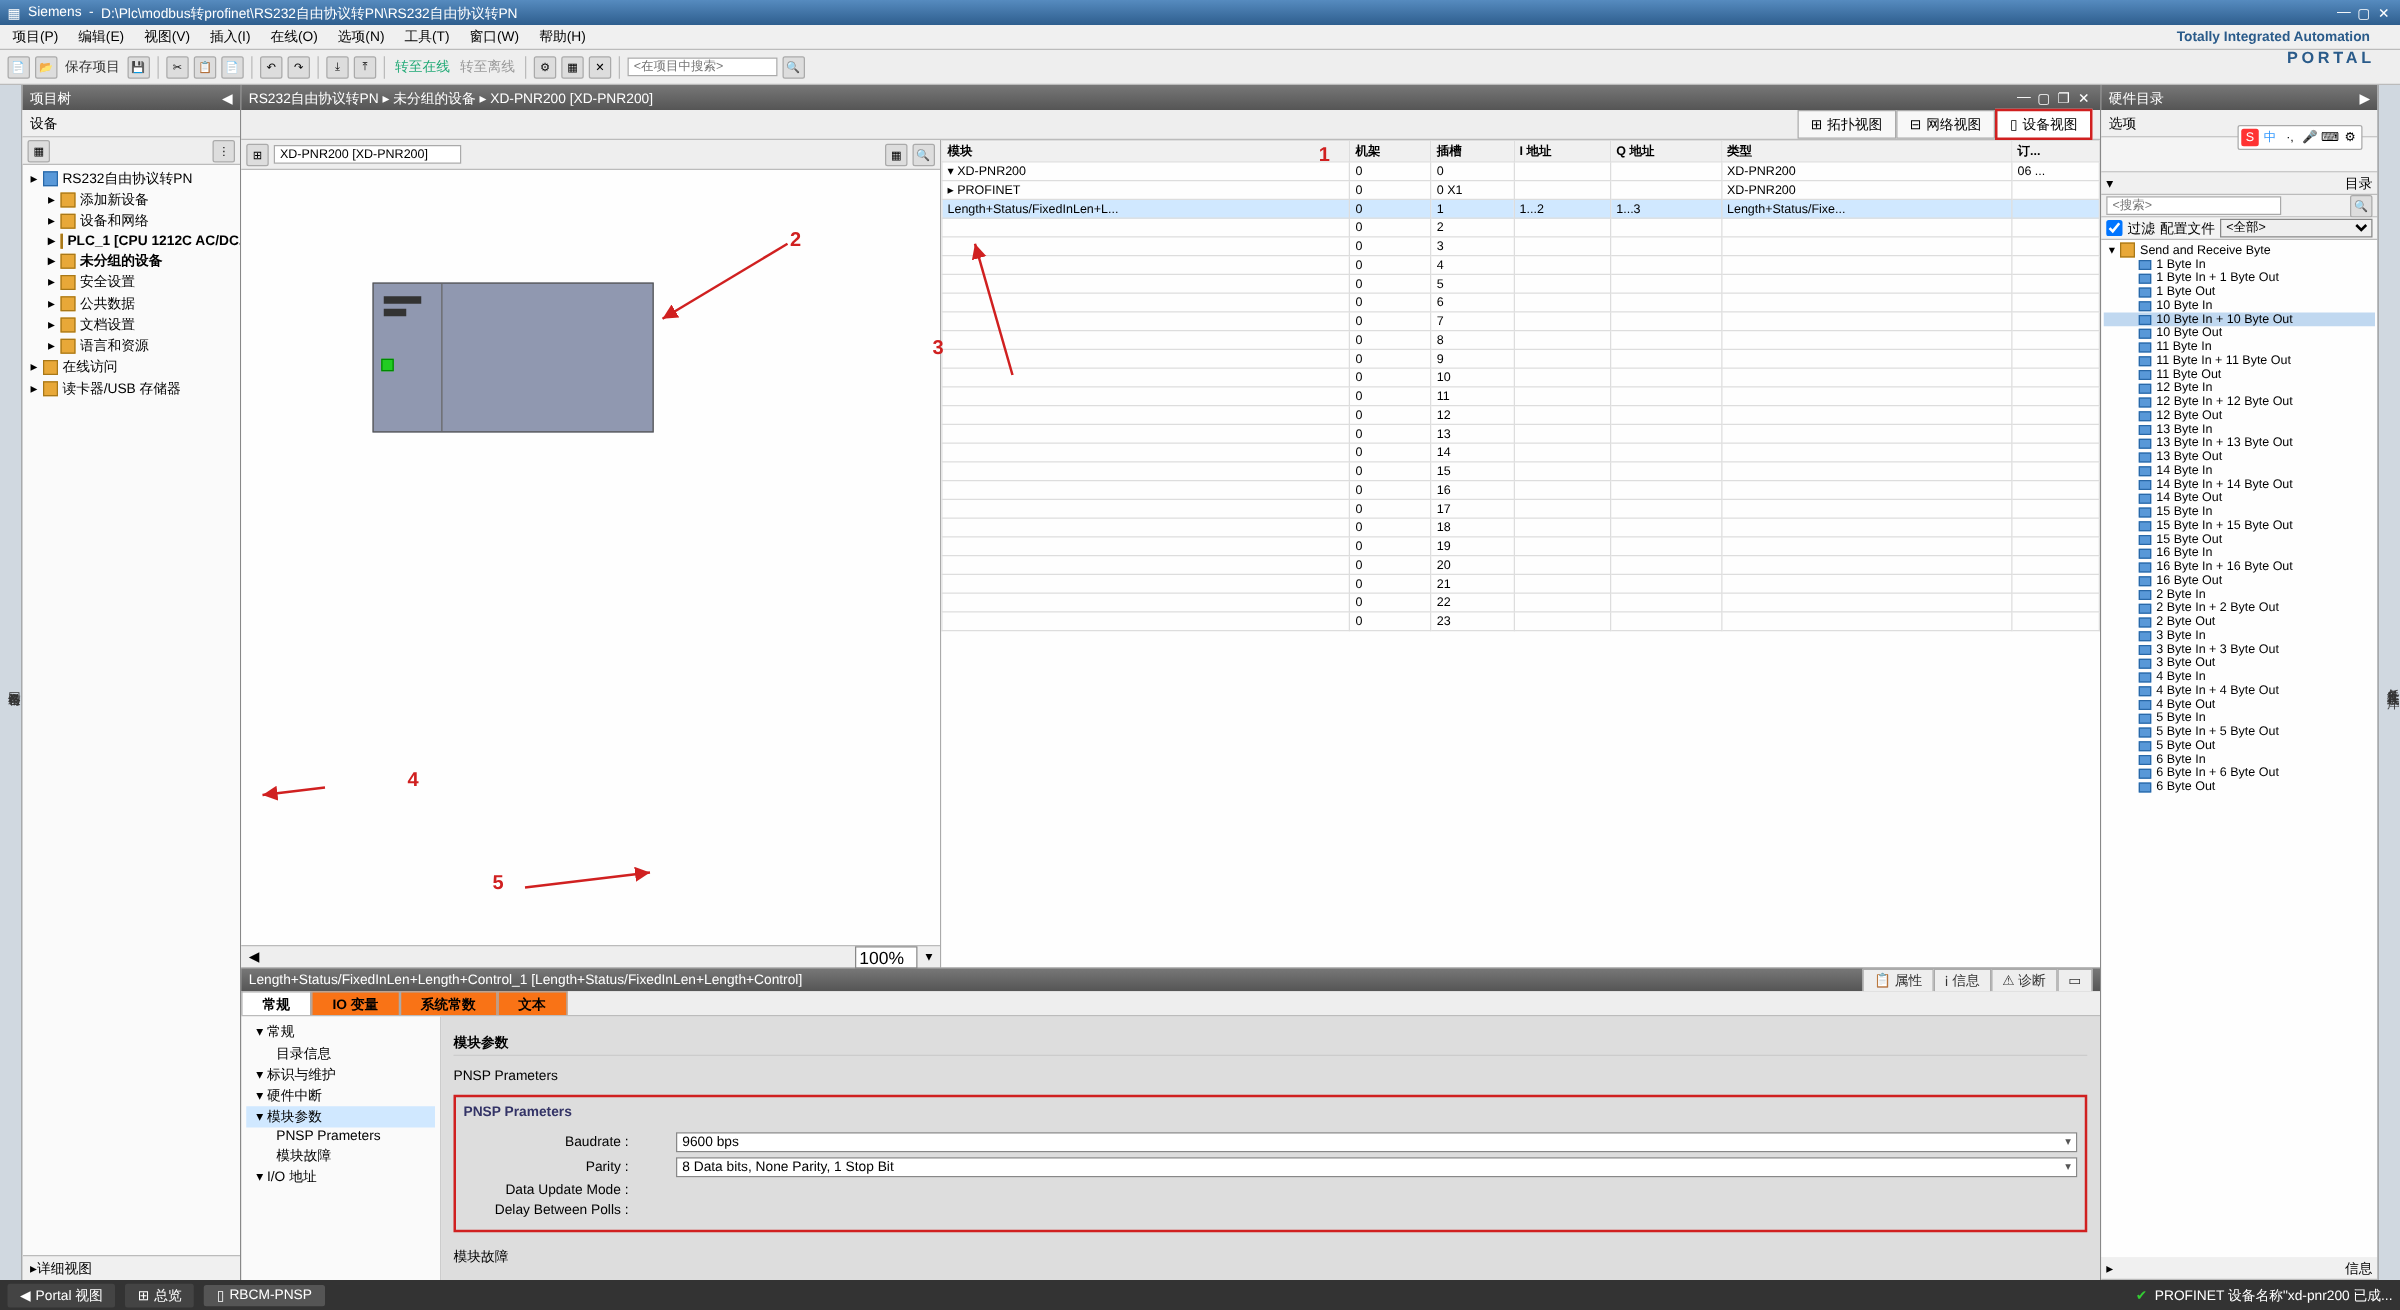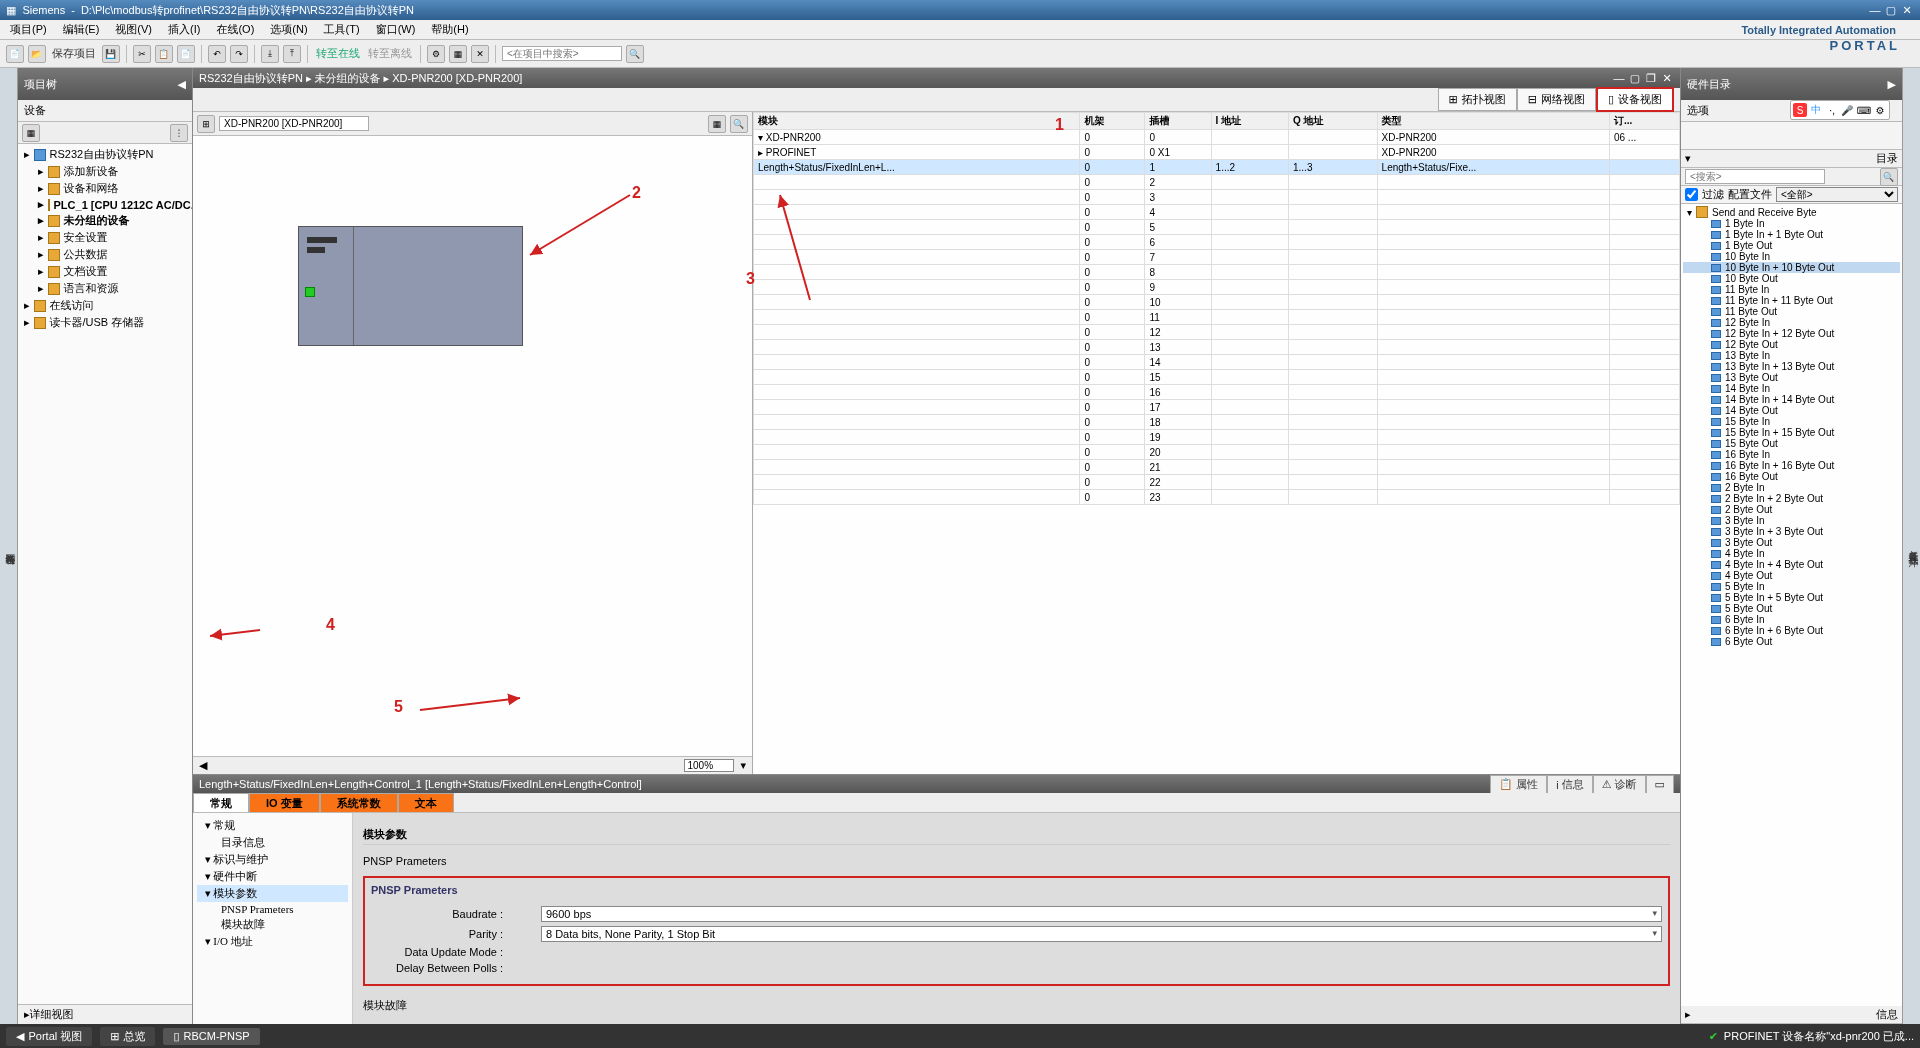--- a/index.html
+++ b/index.html
@@ -24,21 +24,21 @@
 .tb-btn { width: 18px; height: 18px; background: #ddd; border: 1px solid #aaa; border-radius: 2px; display: flex; align-items: center; justify-content: center; font-size: 9px; cursor: pointer; }
 .tb-label { font-size: 11px; padding: 0 2px; color: #333; }
 .tb-search { border: 1px solid #aaa; padding: 1px 4px; width: 120px; font-size: 10px; background: #fff; }
 
 
 .main { display: flex; height: calc(100% - 92px); }
 .sidebarstrip { width: 18px; background: #d0d8e0; border-right: 1px solid #999; writing-mode: vertical-rl; text-align: center; padding: 6px 0; font-size: 10px; color: #333; }
 
 
 .projpanel { width: 175px; background: #e8e8e8; display: flex; flex-direction: column; border-right: 1px solid #888; }
-.panel-hdr { height: 32px; background: linear-gradient(#777, #555); color: #fff; display: flex; align-items: center; padding: 0 6px; justify-content: space-between; }
+.panel-hdr { height: 20px; background: linear-gradient(#777, #555); color: #fff; display: flex; align-items: center; padding: 0 6px; justify-content: space-between; }
 .panel-sub { height: 22px; background: #f0f0f0; border-bottom: 1px solid #bbb; display: flex; align-items: center; padding: 0 6px; }
 .tree-tools { height: 22px; background: #eee; border-bottom: 1px solid #bbb; display: flex; align-items: center; padding: 0 4px; gap: 4px; }
 .tree { flex: 1; overflow: auto; padding: 2px; background: #fafafa; }
 .tree-item { padding: 1px 4px; display: flex; align-items: center; gap: 4px; cursor: pointer; white-space: nowrap; }
 .tree-item.bold { font-weight: bold; }
 .indent0 { padding-left: 4px; } .indent1 { padding-left: 18px; }
 .ticon { width: 12px; height: 12px; background: #e8a838; border: 1px solid #a87818; }
 .ticon.blue { background: #5898d8; border-color: #2868a8; }
 .detail-hdr { height: 20px; background: #f0f0f0; border-top: 1px solid #bbb; display: flex; align-items: center; padding: 0 6px; }
 
@@ -56,21 +56,21 @@
 .canvaswrap { width: 560px; display: flex; flex-direction: column; background: #f4f4f4; border-right: 1px solid #aaa; }
 .canvas-tb { height: 24px; background: #eee; border-bottom: 1px solid #bbb; display: flex; align-items: center; padding: 0 4px; gap: 4px; }
 .canvas-drop { border: 1px solid #aaa; padding: 1px 4px; width: 150px; font-size: 10px; background: #fff; }
 .canvas { flex: 1; background: #fefefe; position: relative; }
 .device-box { position: absolute; left: 105px; top: 90px; width: 225px; height: 120px; background: #9098b0; border: 1px solid #555; }
 .device-inner { position: absolute; left: 0; top: 0; width: 55px; height: 118px; border-right: 1px solid #666; }
 .dbar1 { position: absolute; left: 8px; top: 10px; width: 30px; height: 6px; background: #333; }
 .dbar2 { position: absolute; left: 8px; top: 20px; width: 18px; height: 6px; background: #333; }
 .dplug { position: absolute; left: 6px; top: 60px; width: 10px; height: 10px; background: #2c2; border: 1px solid #080; }
 .canvas-foot { height: 18px; background: #eee; border-top: 1px solid #bbb; display: flex; align-items: center; justify-content: flex-end; padding: 0 6px; gap: 6px; }
-.zoom-in { border: 1px solid #888; padding: 0 2px; font-size: 10px; }
+.zoom-in { border: 1px solid #888; padding: 0 2px; font-size: 14px; }
 
 
 .overview { flex: 1; display: flex; flex-direction: column; background: #fefefe; min-width: 0; }
 .ov-tab { height: 24px; background: #eee; border-bottom: 1px solid #bbb; display: flex; align-items: center; }
 .ov-tab-btn { padding: 3px 16px; border: 1px solid #aaa; border-top: none; background: #fff; }
 .ov-table { flex: 1; overflow: auto; }
 table.gridt { border-collapse: collapse; width: 100%; }
 table.gridt th, table.gridt td { border: 1px solid #ddd; padding: 1px 4px; font-size: 10px; text-align: left; height: 15px; white-space: nowrap; }
 table.gridt th { background: #f0f0f0; position: sticky; top: 0; }
 table.gridt tr.sel td { background: #d0e8ff; }
@@ -78,21 +78,21 @@
 
 .proppanel { height: 250px; display: flex; flex-direction: column; border-top: 1px solid #888; }
 .prop-title { height: 18px; background: linear-gradient(#777, #555); color: #fff; display: flex; align-items: center; padding: 0 6px; justify-content: space-between; }
 .prop-rtabs { display: flex; gap: 0; }
 .prop-rtab { padding: 1px 8px; background: #eee; border: 1px solid #aaa; color: #333; cursor: pointer; display: flex; gap: 3px; align-items: center; }
 .prop-tabs { height: 20px; background: #eee; border-bottom: 1px solid #bbb; display: flex; }
 .prop-tab { padding: 2px 16px; border: 1px solid #aaa; border-bottom: none; background: #f97316; cursor: pointer; font-weight: bold; }
 .prop-tab.active { background: #fff; font-weight: bold; }
 .prop-body { flex: 1; display: flex; overflow: hidden; }
 .prop-nav { width: 160px; background: #fafafa; border-right: 1px solid #ccc; padding: 4px; }
-.pnav-item { padding: 1px 4px; cursor: pointer; font-family: Liberation Serif, serif; }
+.pnav-item { padding: 1px 4px; cursor: pointer; }
 .pnav-item.sel { background: #d0e8ff; }
 .pnav0 { padding-left: 8px; } .pnav1 { padding-left: 24px; }
 .prop-form { flex: 1; overflow: auto; padding: 6px 10px; position: relative; }
 .pf-head { font-weight: bold; border-bottom: 1px solid #ccc; padding: 2px 0; margin-bottom: 8px; margin-top: 6px; }
 .pf-sub { border-bottom: 1px solid #ddd; padding: 2px 0; margin-bottom: 6px; }
 .pf-group { border: 2px solid #d02020; padding: 6px; }
 .pf-ghead { color: #336; font-weight: bold; margin-bottom: 10px; }
 .pf-row { display: flex; align-items: center; margin-bottom: 4px; gap: 30px; }
 .pf-label { width: 140px; text-align: right; padding-right: 8px; }
 .pf-input { flex: 1; border: 1px solid #888; padding: 1px 4px; background: #fff; position: relative; }

